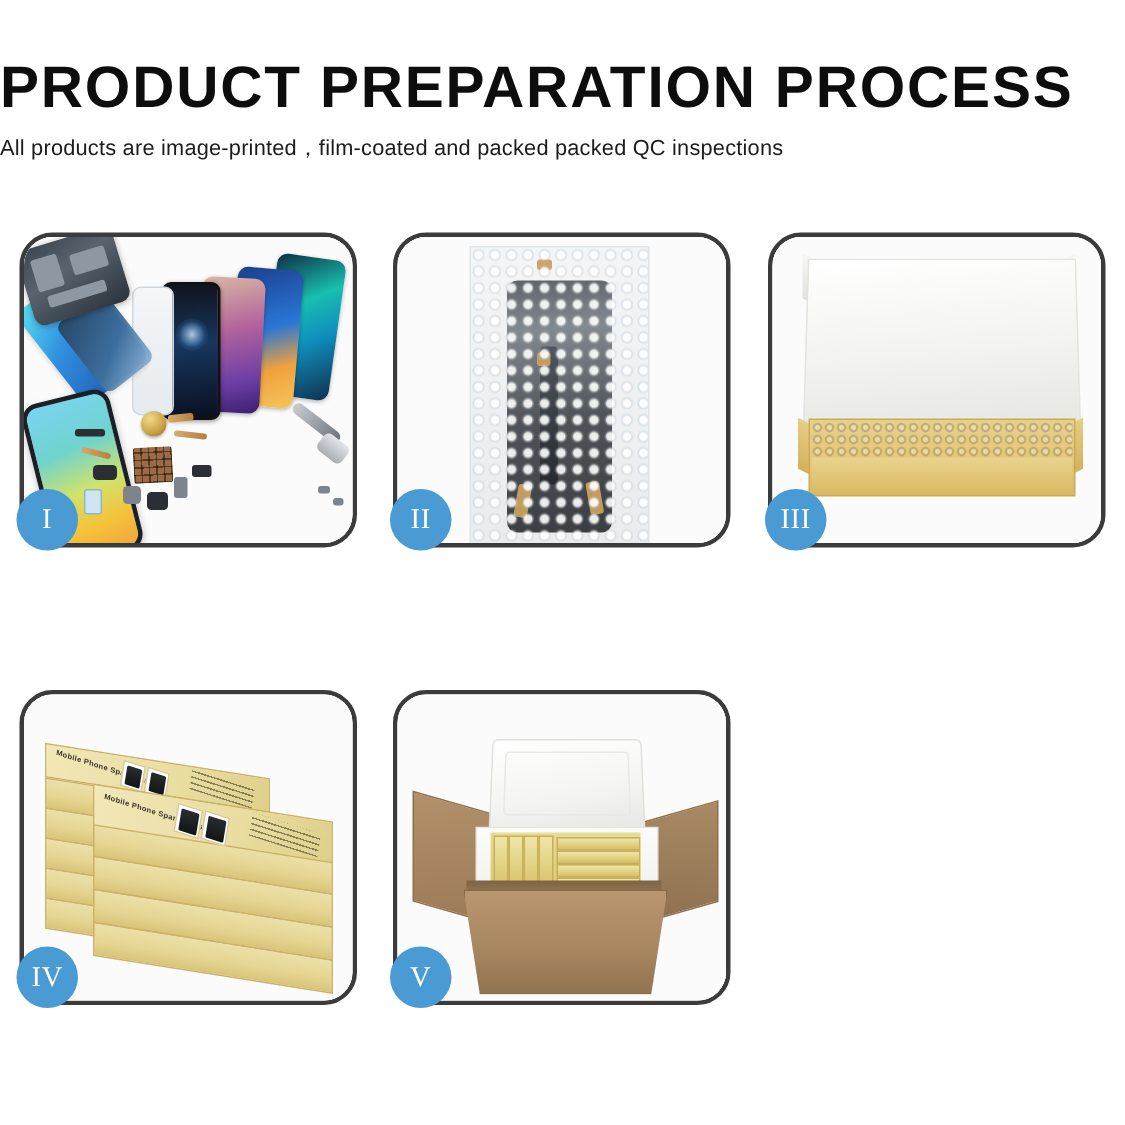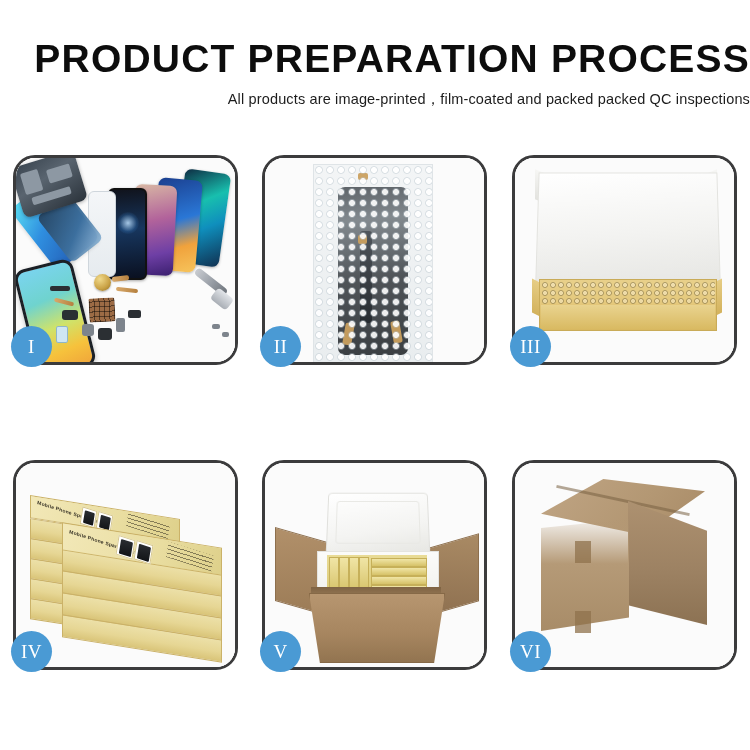--- a/index.html
+++ b/index.html
@@ -21,21 +21,21 @@
     height: 750px;
     background: #ffffff;
   }
 
   
   .header {
     position: absolute;
     top: 36px;
     left: 0;
     width: 750px;
-    text-align: right;
+    text-align: left;
   }
   .title {
     font-family: "Liberation Sans", sans-serif;
     font-size: 39px;
     font-weight: 700;
     letter-spacing: 1.2px;
     color: #0d0d0d;
     line-height: 46px;
     white-space: nowrap;
   }
@@ -538,27 +538,15 @@
           <div class="vbar" style="left:44px;top:12px;width:54px;height:7px;"></div>
           <div class="vbar" style="left:44px;top:21px;width:54px;height:7px;"></div>
           <div class="vbar" style="left:44px;top:30px;width:54px;height:6px;"></div>
         </div>
         <div class="v-inner-lip"></div>
         <div class="v-body"></div>
       </div>
       <div class="badge">V</div>
     </div>
 
-    <div class="panel col2 row1">
-      <div class="stage">
-        <div class="p1bg"></div>
-        <div class="c-top"></div>
-        <div class="c-top-seam"></div>
-        <div class="c-side"></div>
-        <div class="c-front"></div>
-        <div class="c-tape" style="left:60px;top:78px;"></div>
-        <div class="c-tape" style="left:60px;top:148px;"></div>
-      </div>
-      <div class="badge">VI</div>
-    </div>
 
   </div>
 </div>
 
 </body></html>

